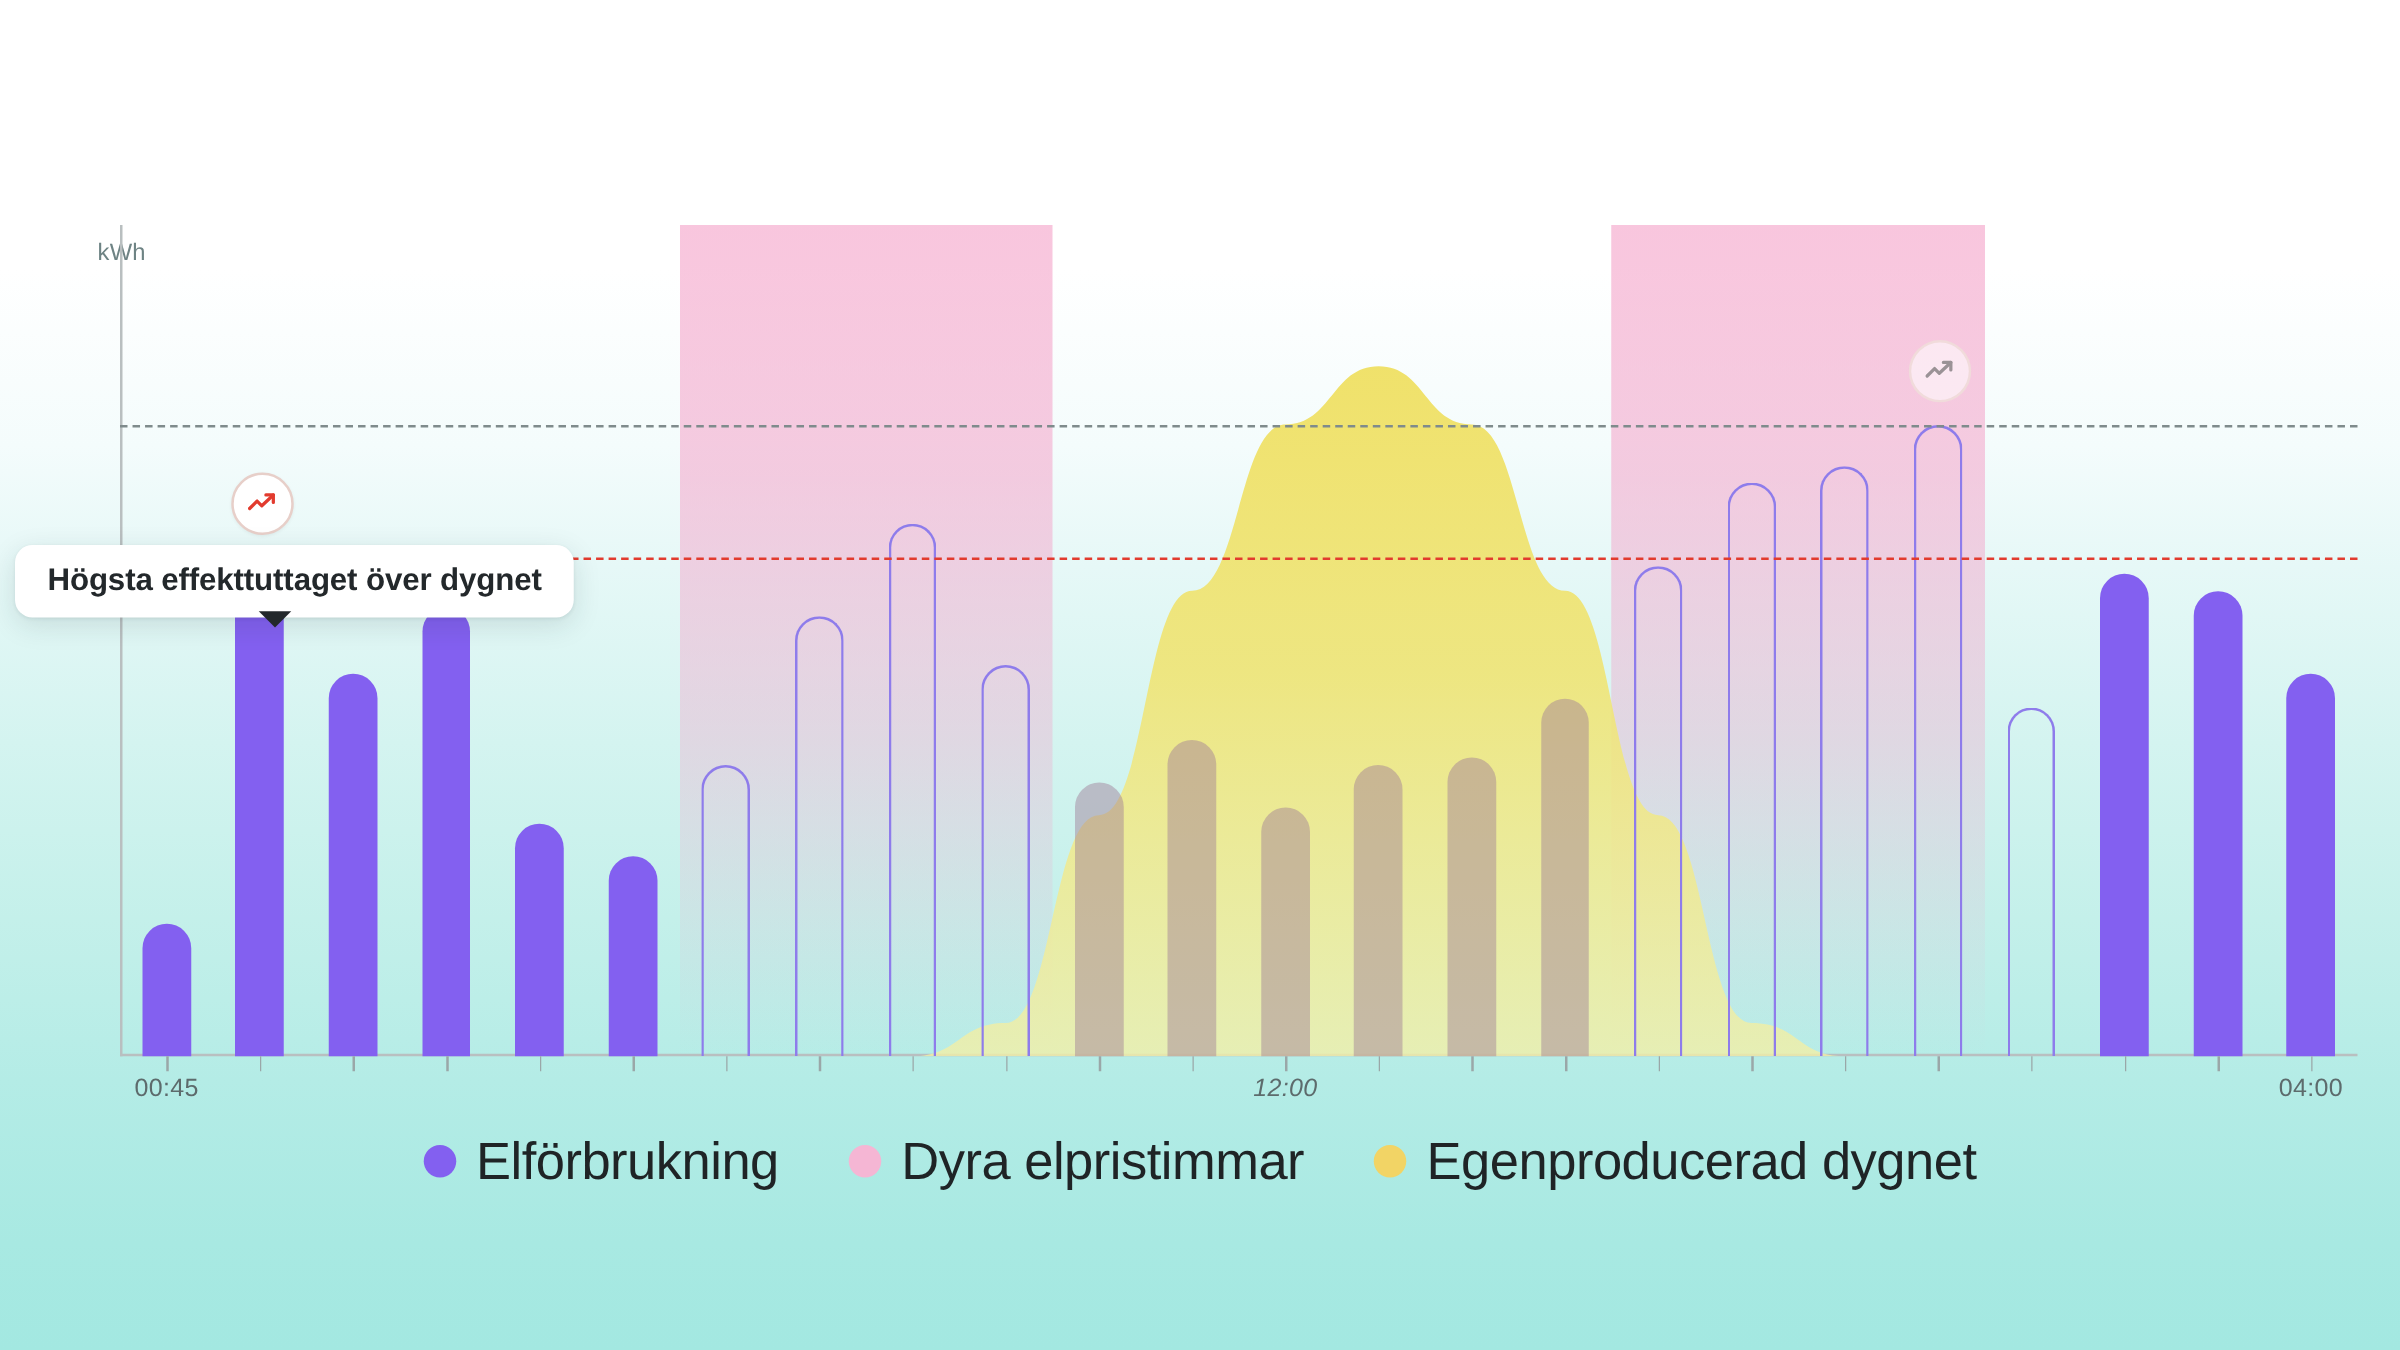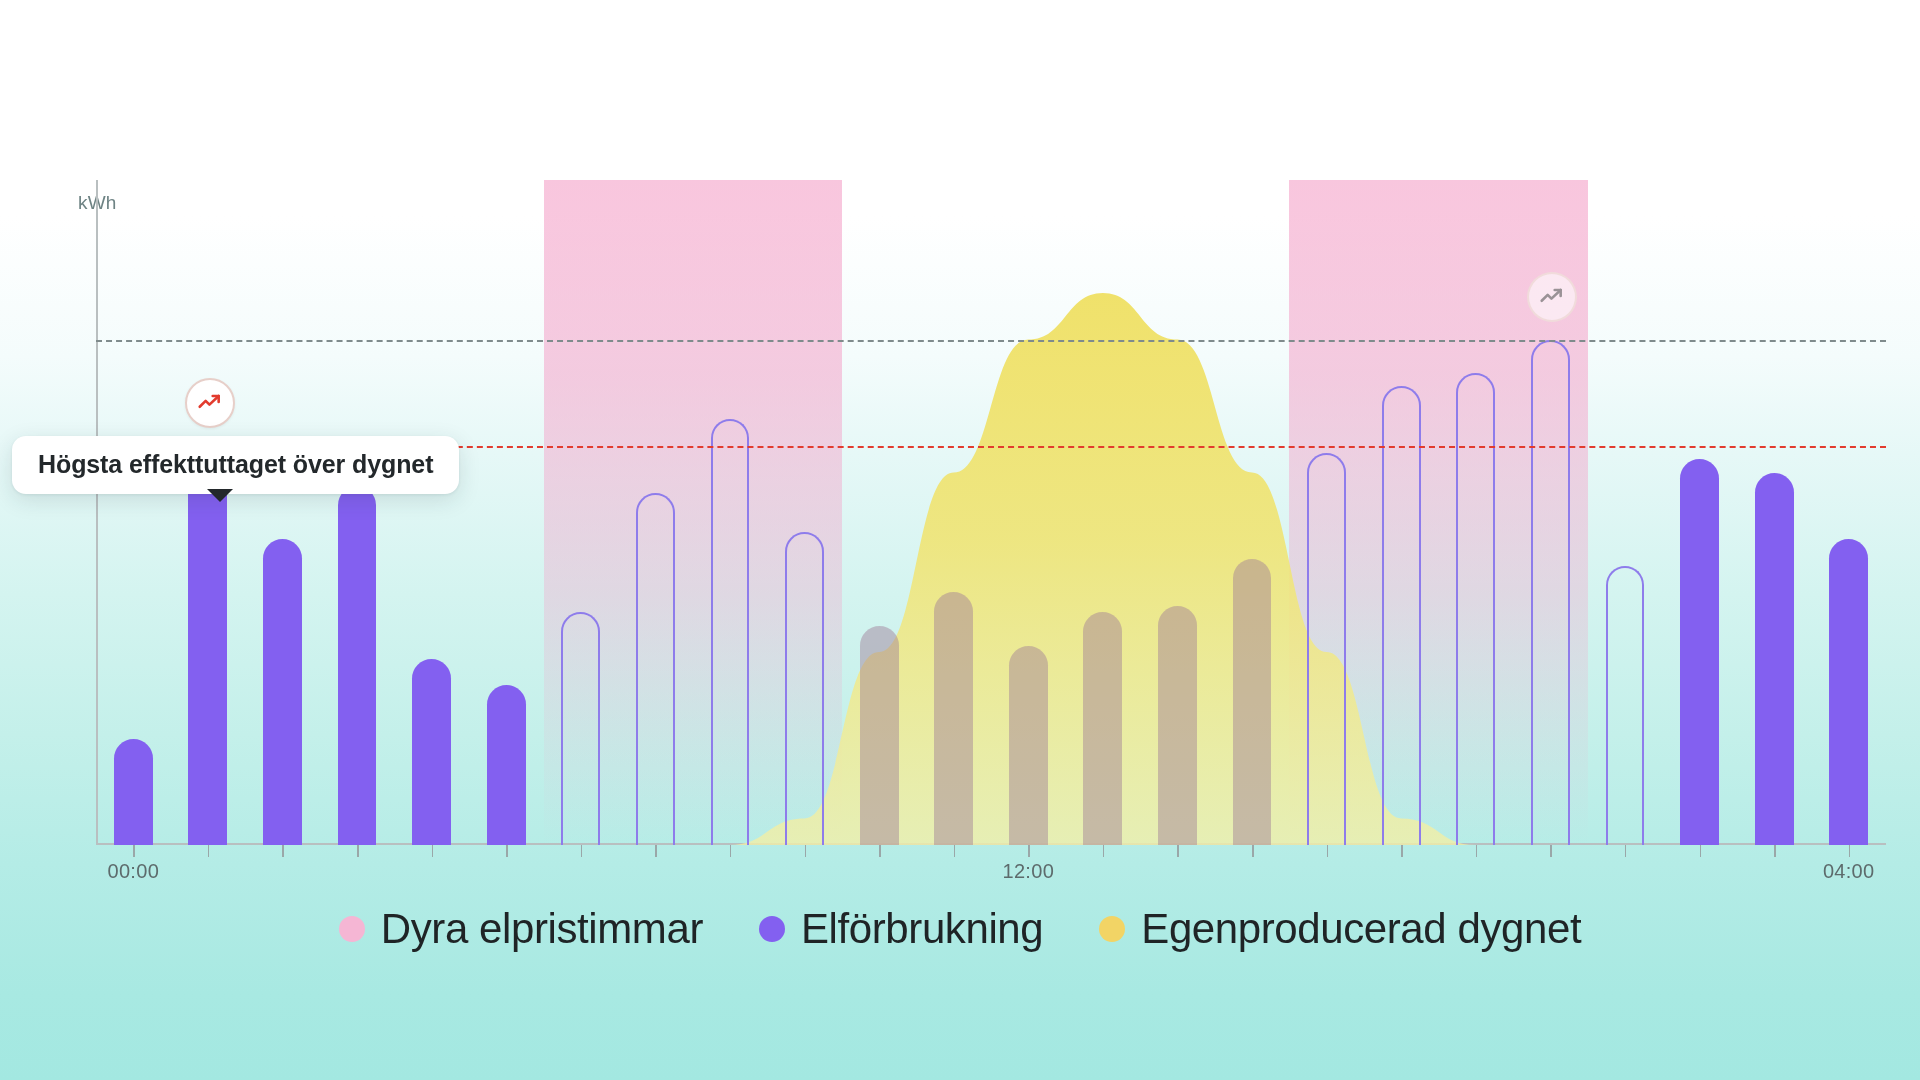--- a/index.html
+++ b/index.html
@@ -285,22 +285,22 @@
       <div class="tick" style="left: 1177.46px;"></div>
       <div class="tick" style="left: 1252.04px;"></div>
       <div class="tick" style="left: 1326.62px;"></div>
       <div class="tick" style="left: 1401.21px;"></div>
       <div class="tick" style="left: 1475.79px;"></div>
       <div class="tick" style="left: 1550.38px;"></div>
       <div class="tick" style="left: 1624.96px;"></div>
       <div class="tick" style="left: 1699.54px;"></div>
       <div class="tick" style="left: 1774.12px;"></div>
       <div class="tick" style="left: 1848.71px;"></div>
-      <div class="tick-label" style="left: 133.292px;">00:00</div>
-      <div class="tick-label" style="left: 1028.29px;">12:00</div>
+      <div class="tick-label" style="left: 133.292px;">00:45</div>
+      <div class="tick-label" style="left: 1028.29px; font-style: italic;">12:00</div>
       <div class="tick-label" style="left: 1848.71px;">04:00</div>
     </div>
 
   <div class="badge" id="badge-0" style="left: 184.875px; top: 378px;">
     <span>
       <svg width="26" height="26" viewBox="0 0 24 24" fill="none" stroke="#e23b2e" stroke-width="2.4" stroke-linecap="round" stroke-linejoin="round">
         <polyline points="2.5,15.5 8,10 11.5,13.5 20,5.5"></polyline>
         <polyline points="14.5,5.5 20,5.5 20,11"></polyline>
       </svg>
     </span>
@@ -313,26 +313,26 @@
         <polyline points="14.5,5.5 20,5.5 20,11"></polyline>
       </svg>
     </span>
   </div>
 
   <div id="tooltip">Högsta effekttuttaget över dygnet</div>
   <div id="tooltip-arrow"></div>
 
   <div id="legend">
       <div class="legend-item">
+        <span class="legend-dot" style="background: rgb(131, 96, 240);"></span>
+        <span class="legend-label">Elförbrukning</span>
+      </div>
+      <div class="legend-item">
         <span class="legend-dot" style="background: rgb(245, 182, 212);"></span>
         <span class="legend-label">Dyra elpristimmar</span>
-      </div>
-      <div class="legend-item">
-        <span class="legend-dot" style="background: rgb(131, 96, 240);"></span>
-        <span class="legend-label">Elförbrukning</span>
       </div>
       <div class="legend-item">
         <span class="legend-dot" style="background: rgb(242, 212, 101);"></span>
         <span class="legend-label">Egenproducerad dygnet</span>
       </div>
     </div>
 
 </div>
 
 </body></html>

